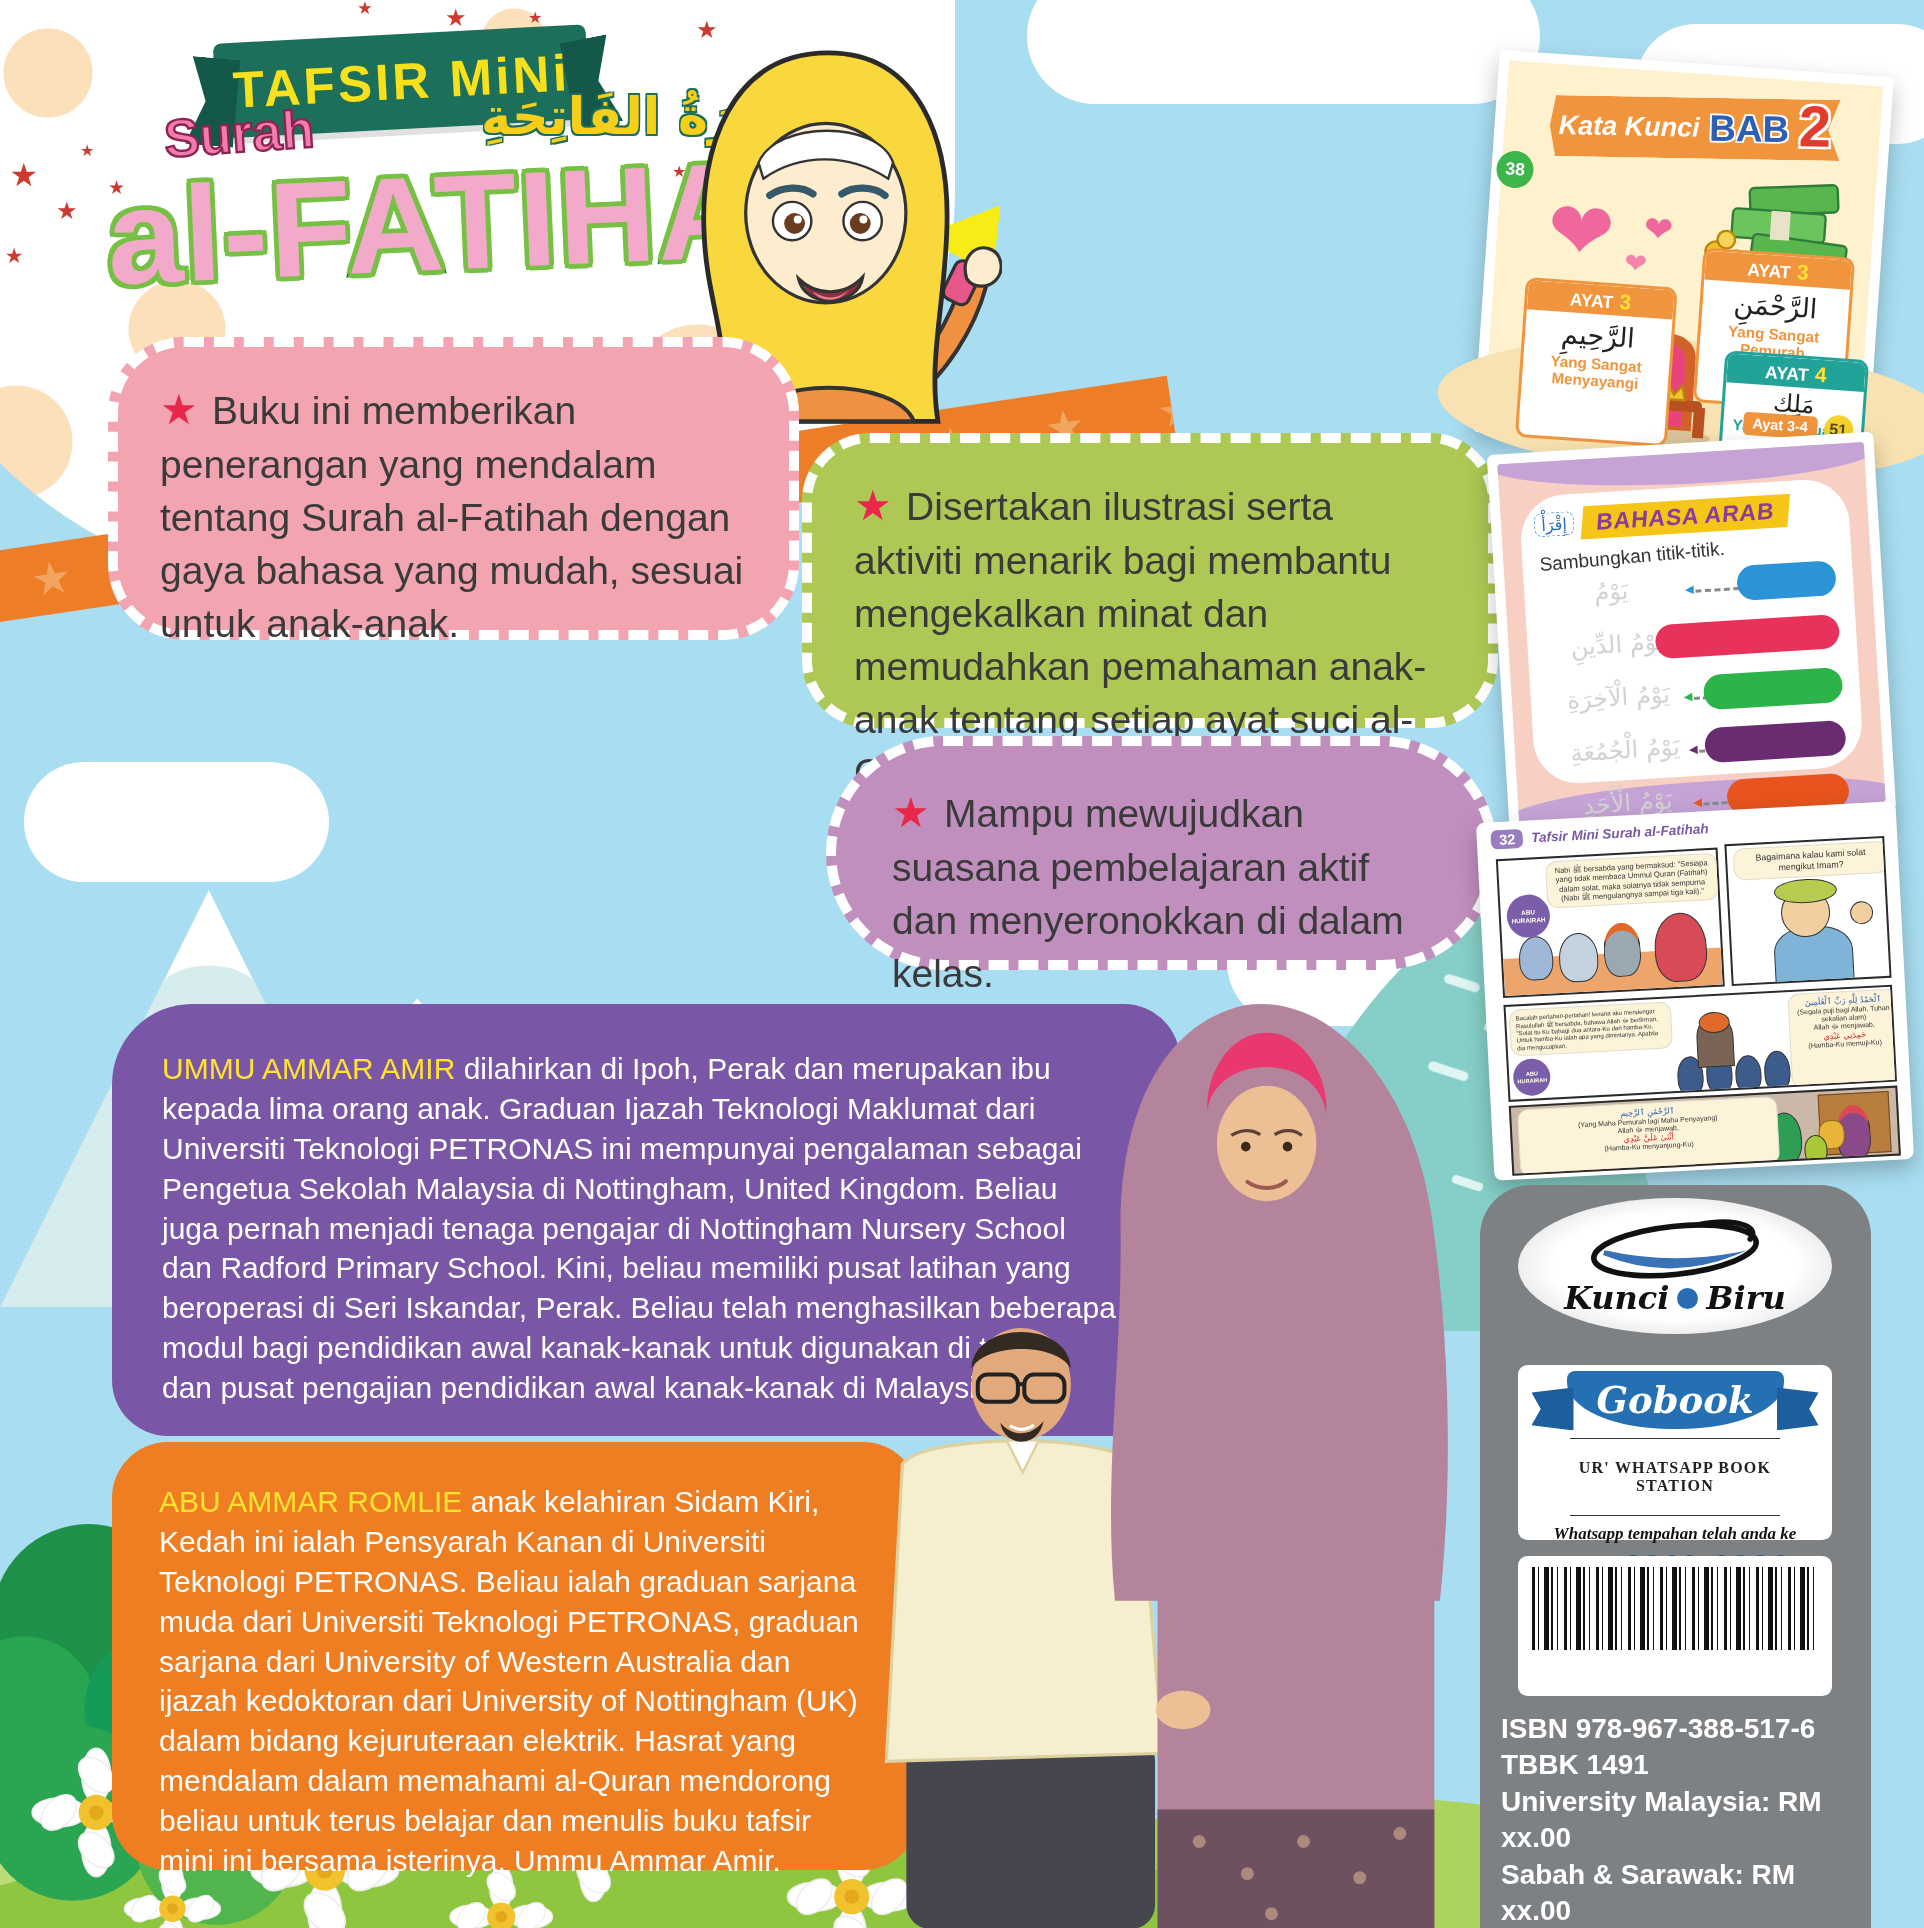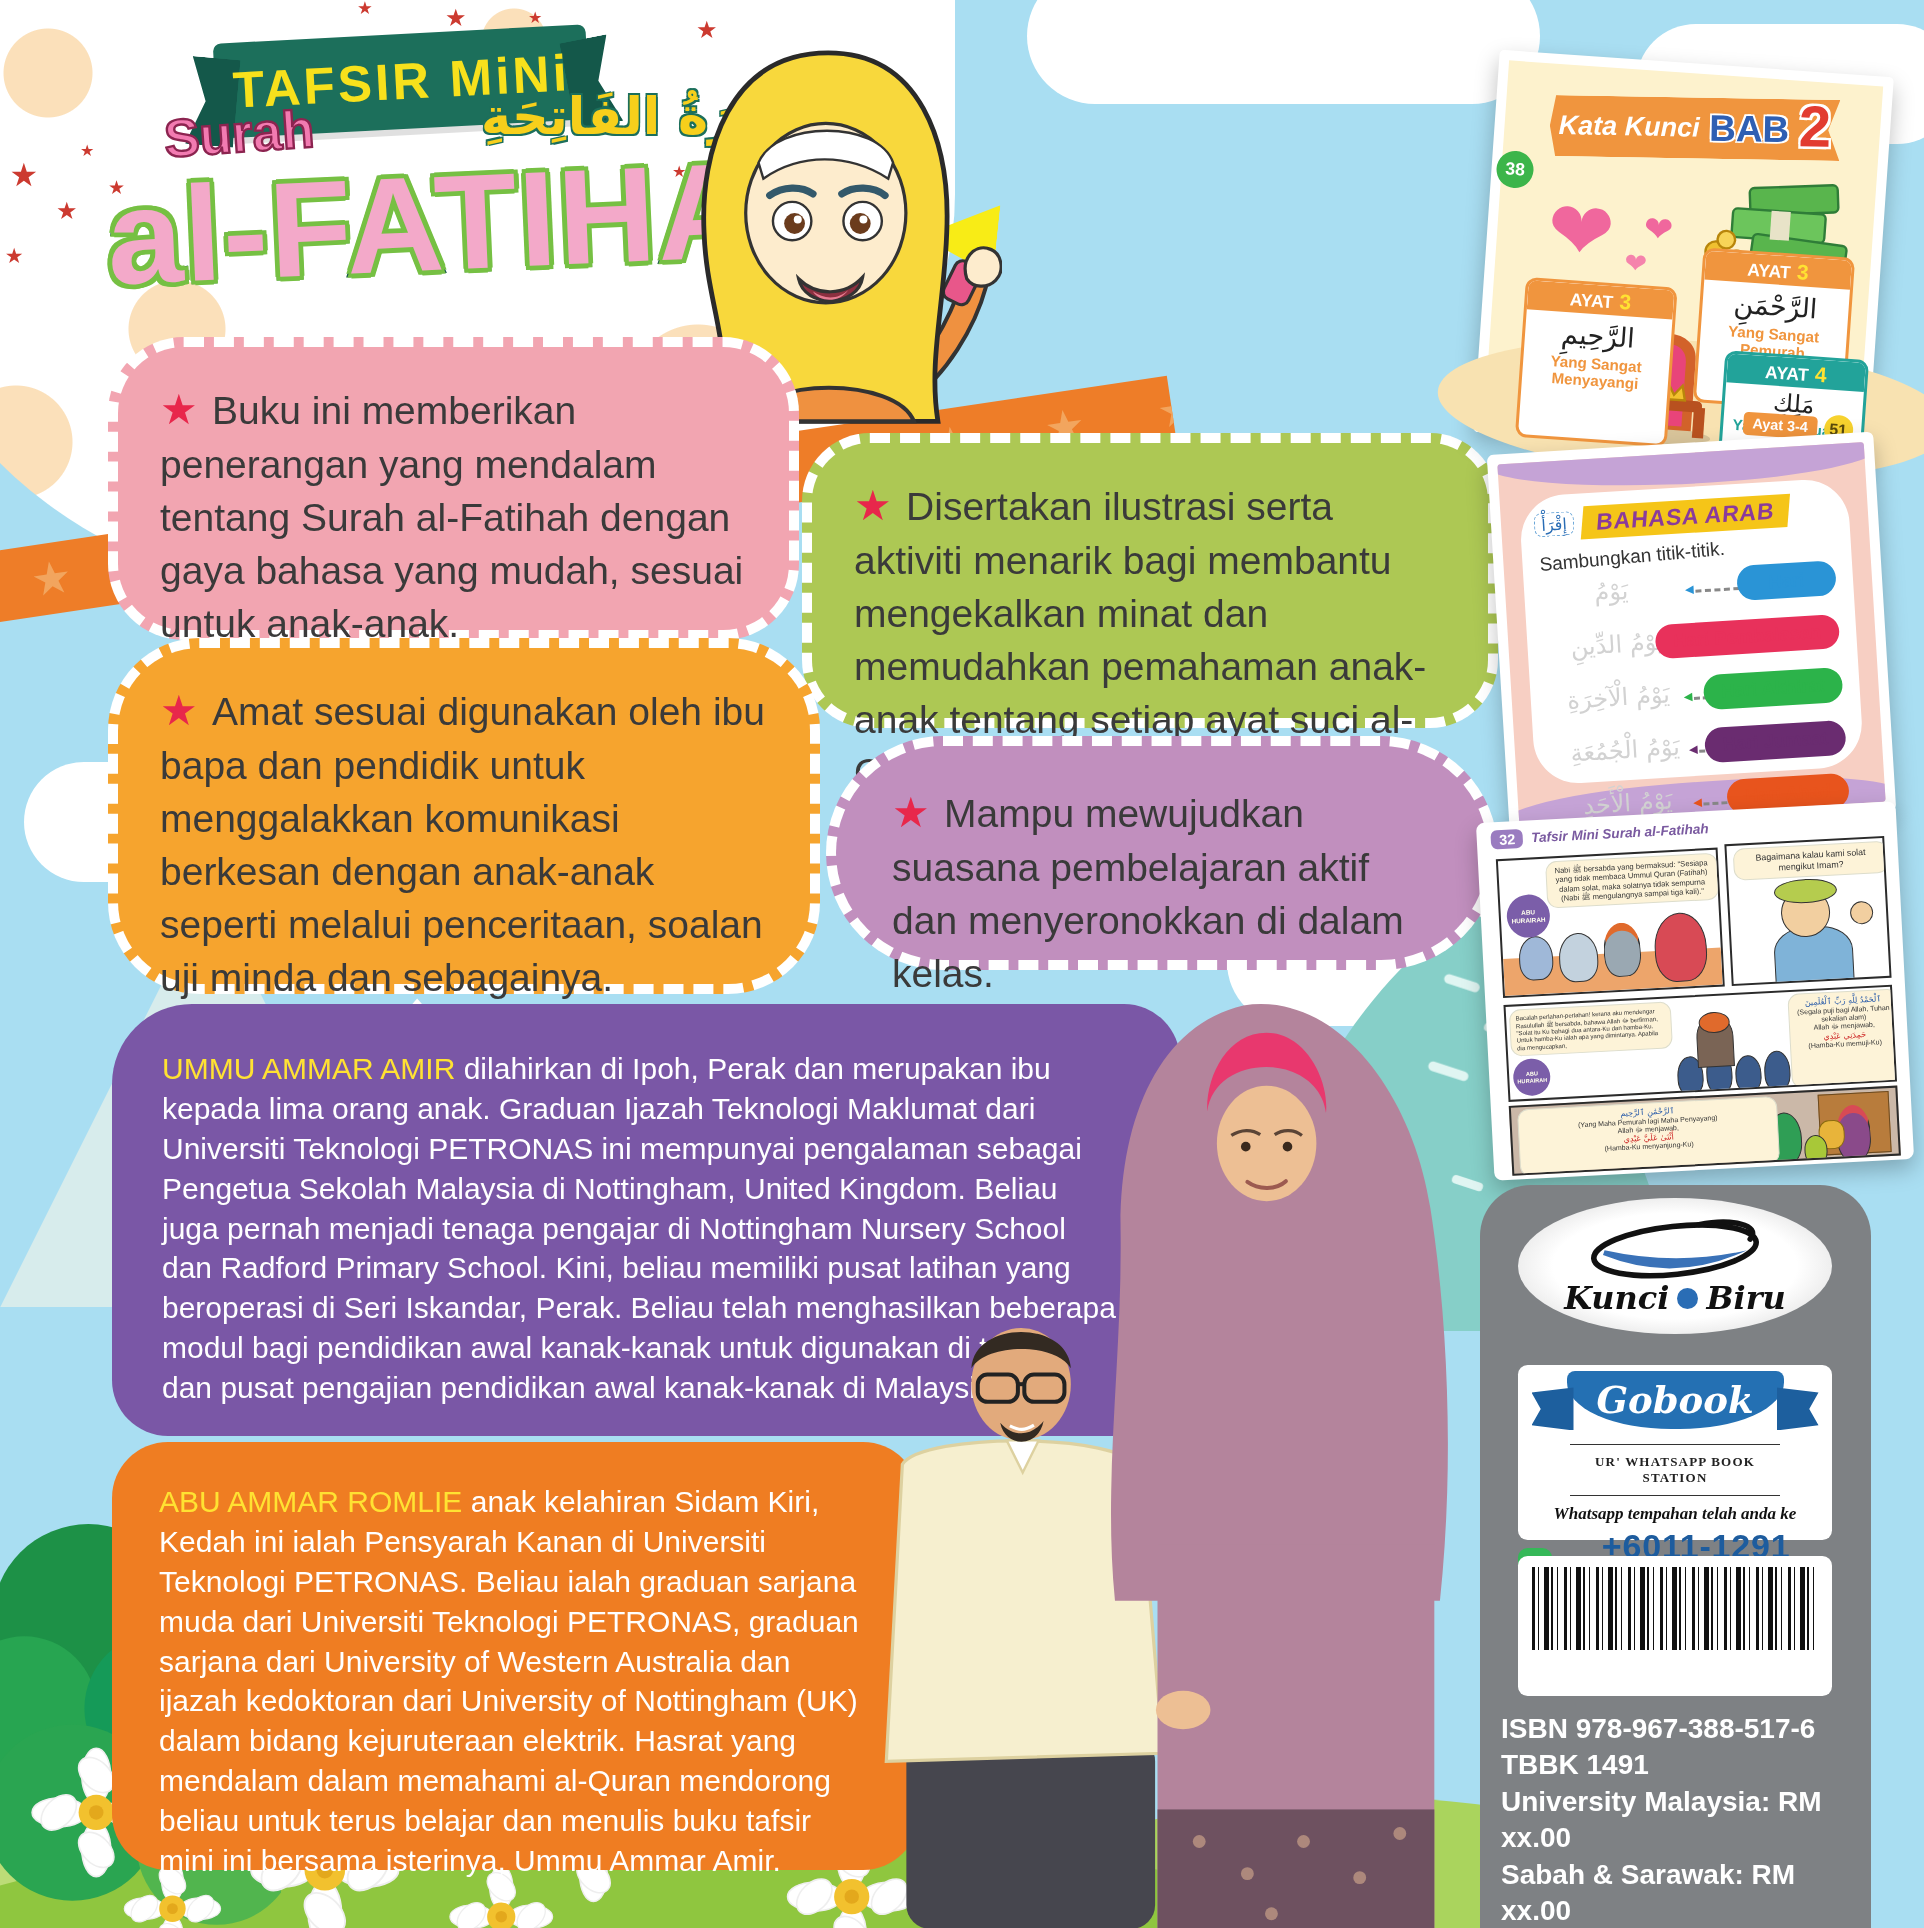--- a/index.html
+++ b/index.html
@@ -176,22 +176,22 @@
     color:#111;display:flex;align-items:center;gap:8px;margin-top:-4.8px;}
   .tb-dot{width:21px;height:21px;border-radius:50%;background:#2a6db5;}
   .gobook-card{left:38px;top:180px;width:314px;height:175px;background:#fff;border-radius:9.6px;
     text-align:center;padding-top:4.8px;box-sizing:border-box;}
   .gb-ribbon{position:relative;margin:1.6px auto 0;width:217px;height:58px;background:#2470b3;
     border-radius:8px 8px 48% 48%/8px 8px 80% 80%;display:flex;align-items:center;justify-content:center;}
   .gb-ribbon span{font-family:"DejaVu Serif",serif;font-style:italic;font-weight:700;font-size:37px;color:#fff;}
   .gb-ribbon:before,.gb-ribbon:after{content:"";position:absolute;top:16px;width:42px;height:43px;background:#1d5f9e;}
   .gb-ribbon:before{left:-35px;clip-path:polygon(100% 0,100% 100%,0 88%,22% 50%,0 12%);}
   .gb-ribbon:after{right:-35px;clip-path:polygon(0 0,0 100%,100% 88%,78% 50%,100% 12%);}
-  .gb-sub{margin:15px auto 0;width:210px;border-top:1.6px solid #333;border-bottom:1.6px solid #333;
-    font-size:13px;letter-spacing:1.2px;color:#222;padding:9px 0;font-weight:700;
+  .gb-sub{margin:9px auto 0;width:210px;border-top:1.6px solid #333;border-bottom:1.6px solid #333;
+    font-size:16px;letter-spacing:1.2px;color:#222;padding:20px 0;font-weight:700;
     font-family:"Liberation Serif",serif;}
   .gb-line{font-family:"Liberation Serif",serif;font-style:italic;font-weight:700;font-size:17px;
     margin-top:7.2px;color:#111;}
   .gb-phone{display:flex;align-items:center;justify-content:center;gap:8px;margin-top:3.2px;}
   .wa-icon{width:35px;height:35px;border-radius:9.6px;background:#35b858;color:#fff;font-size:22.5px;
     line-height:35px;text-align:center;}
   .gb-phone b{font-size:34px;font-weight:800;color:#1d5c9e;letter-spacing:0.8px;}
   .bc-card{left:38px;top:371px;width:314px;height:140px;background:#fff;border-radius:9.6px;
     padding:11.2px 14.4px 4.8px;box-sizing:border-box;}
   .bars{height:83px;background:repeating-linear-gradient(90deg,#111 0 3.2px,transparent 3.2px 5.6px,
@@ -308,23 +308,20 @@
     <path d="M115 478 C130 422 300 422 322 478 Z" fill="#ef9140" stroke="#333" stroke-width="5"></path>
   </svg>
 
   <div class="abs speech-tail"></div>
 
   <div class="abs feat f-pink">
     <span class="star">★</span><span>Buku ini memberikan penerangan yang mendalam tentang Surah al-Fatihah dengan gaya bahasa yang mudah, sesuai untuk anak-anak.</span>
   </div>
   <div class="abs feat f-green">
     <span class="star">★</span><span>Disertakan ilustrasi serta aktiviti menarik bagi membantu mengekalkan minat dan memudahkan pemahaman anak-anak tentang setiap ayat suci al-Quran.</span>
-  </div>
-  <div class="abs feat f-orange">
-    <span class="star">★</span><span>Amat sesuai digunakan oleh ibu bapa dan pendidik untuk menggalakkan komunikasi berkesan dengan anak-anak seperti melalui penceritaan, soalan uji minda dan sebagainya.</span>
   </div>
   <div class="abs feat f-purple">
     <span class="star">★</span><span>Mampu mewujudkan suasana pembelajaran aktif dan menyeronokkan di dalam kelas.</span>
   </div>
 
   <div class="abs bio bio-purple">
     <span class="bio-name">UMMU AMMAR AMIR</span>
     <span>dilahirkan di Ipoh, Perak dan merupakan ibu kepada lima orang anak. Graduan Ijazah Teknologi Maklumat dari Universiti Teknologi PETRONAS ini mempunyai pengalaman sebagai Pengetua Sekolah Malaysia di Nottingham, United Kingdom. Beliau juga pernah menjadi tenaga pengajar di Nottingham Nursery School dan Radford Primary School. Kini, beliau memiliki pusat latihan yang beroperasi di Seri Iskandar, Perak. Beliau telah menghasilkan beberapa modul bagi pendidikan awal kanak-kanak untuk digunakan di tadika dan pusat pengajian pendidikan awal kanak-kanak di Malaysia.</span>
   </div>
   <div class="abs bio bio-orange">

